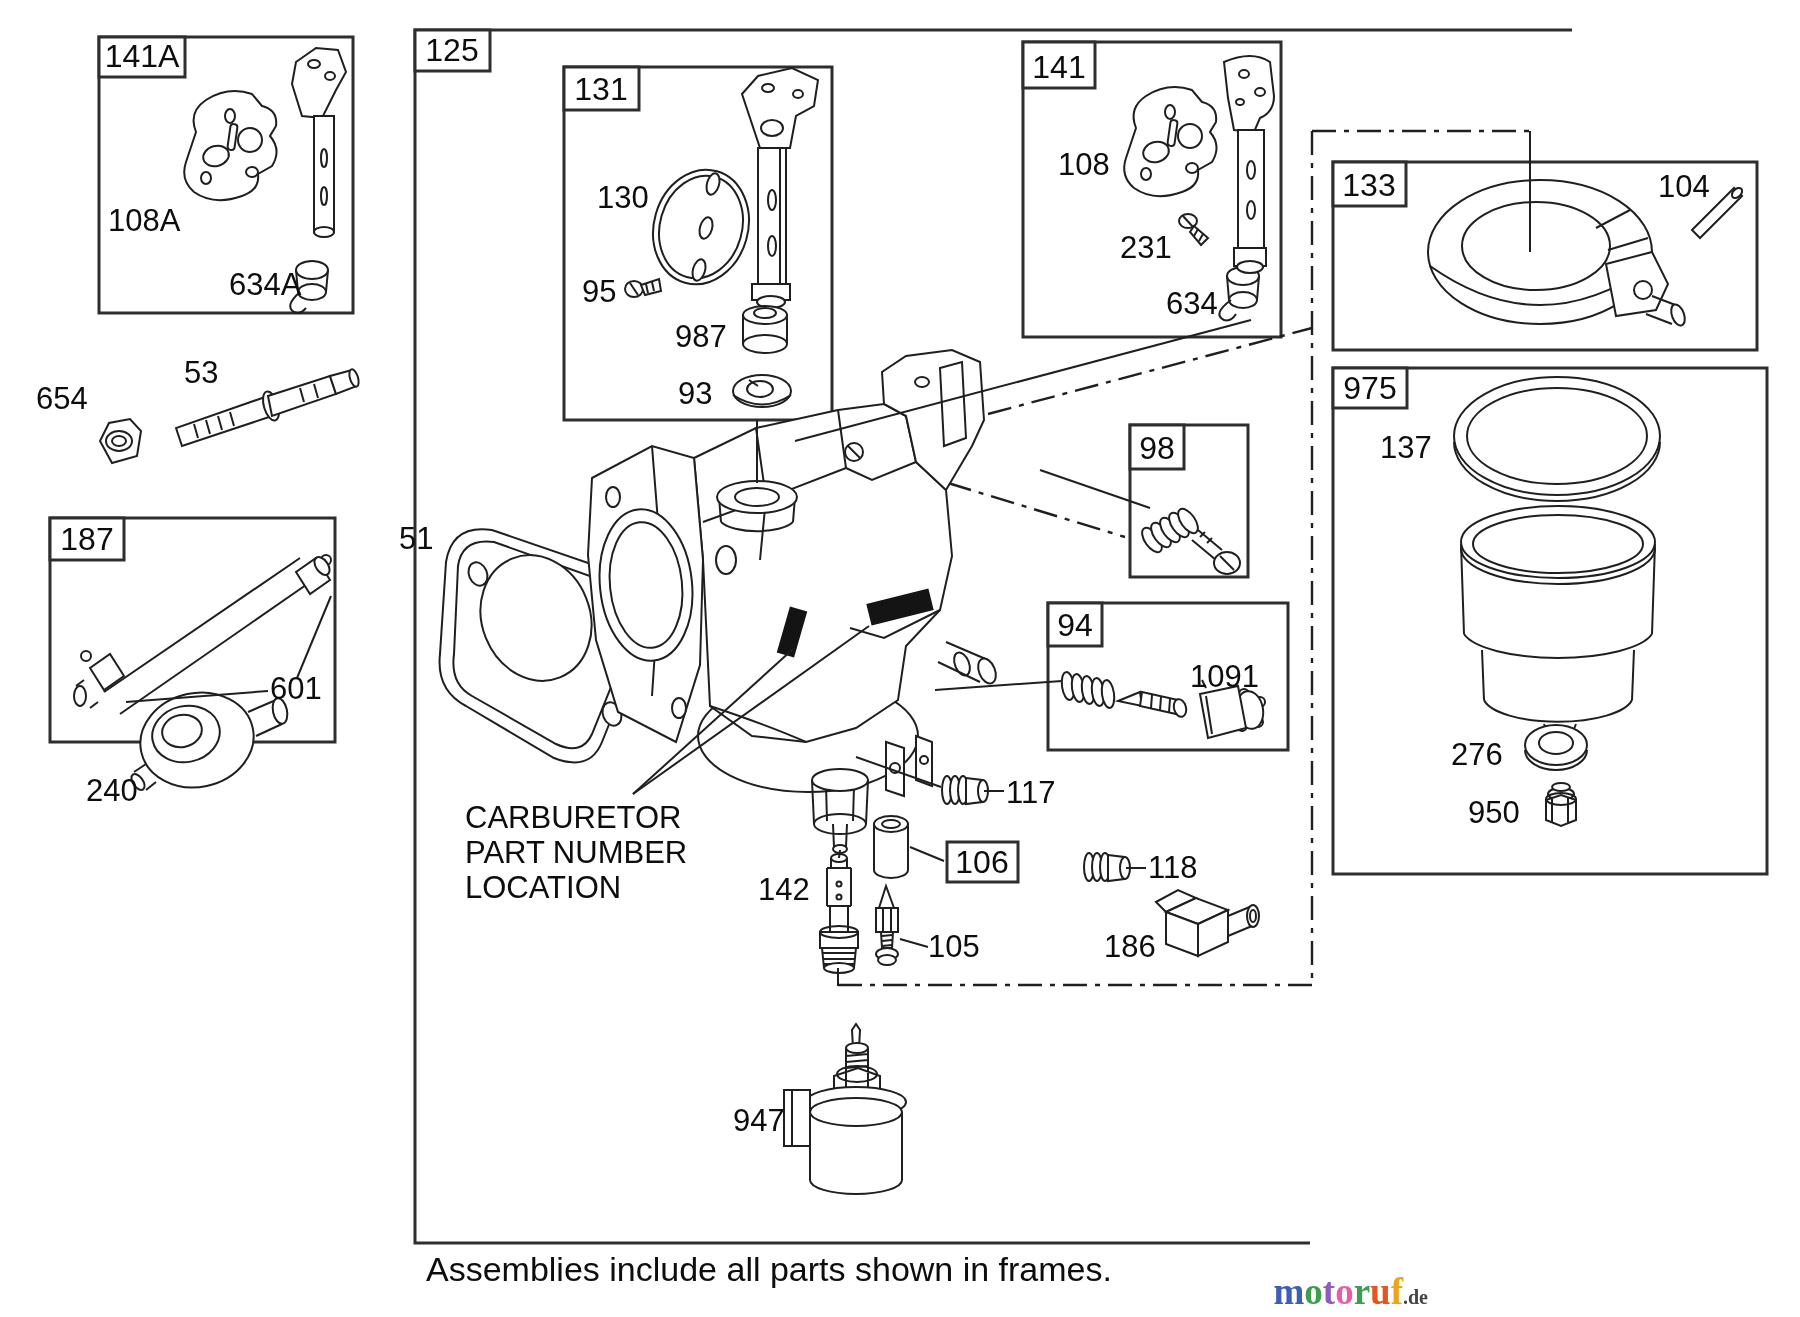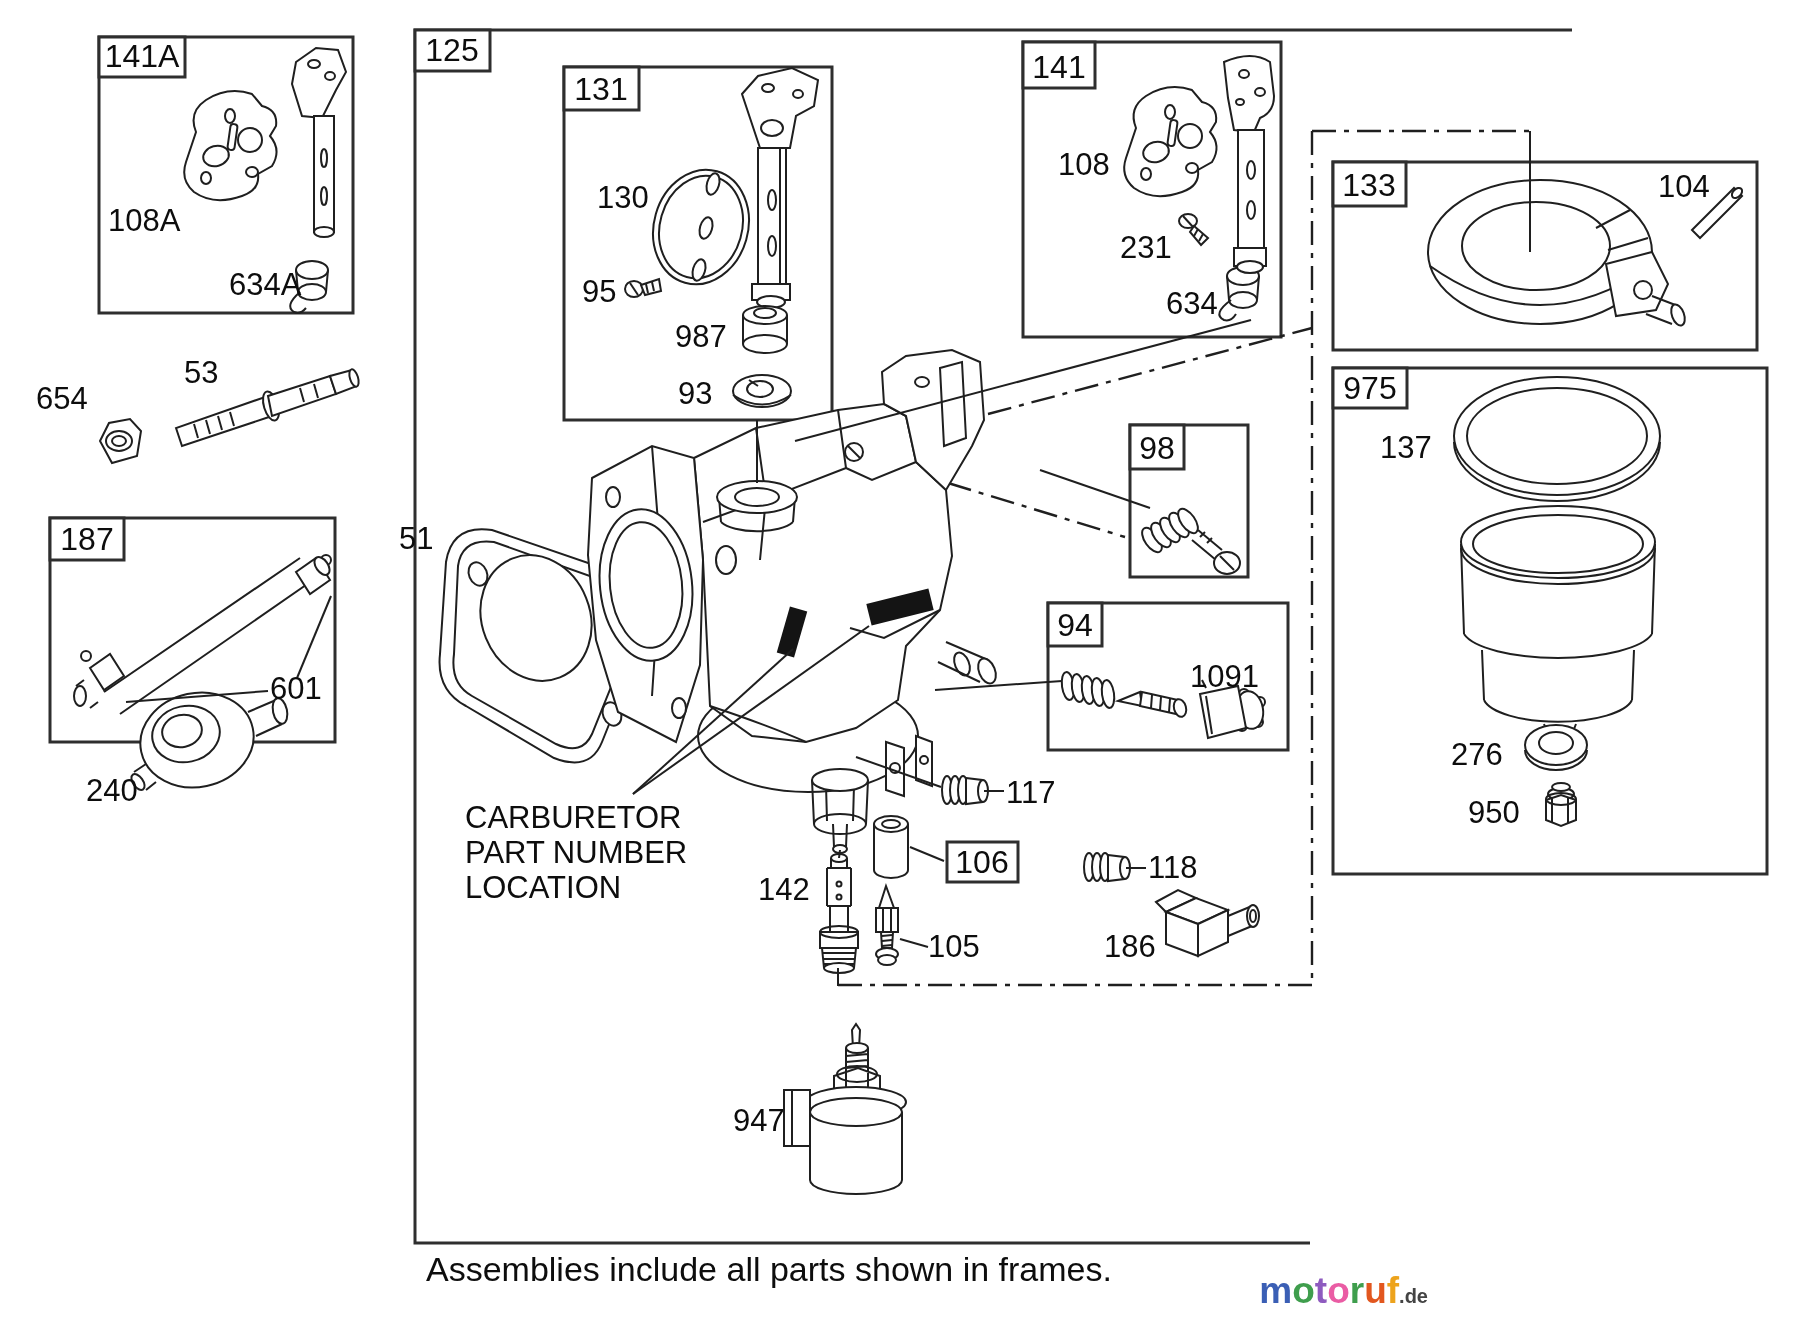--- a/index.html
+++ b/index.html
@@ -13,21 +13,21 @@
   .fr{fill:none;stroke:#2e2e2e;stroke-width:3;}
   .lb{fill:#ffffff;stroke:#2e2e2e;stroke-width:3;}
   .s{stroke:#1f1f1f;stroke-width:2;fill:#ffffff;}
   .sn{stroke:#1f1f1f;stroke-width:2;fill:none;}
   .ln{stroke:#1f1f1f;stroke-width:2;fill:none;}
   .dd{stroke:#1f1f1f;stroke-width:2.4;fill:none;stroke-dasharray:24 8 5 8;}
   .blk{fill:#141414;stroke:none;}
   #caption{position:absolute;left:426px;top:1250px;width:760px;
            font-size:34px;color:#0d0d0d;white-space:nowrap;}
   #logo{position:absolute;right:4px;top:1270px;
-        font-family:Liberation Sans, sans-serif;font-weight:bold;font-size:37px;
+        font-family:Liberation Serif, serif;font-weight:bold;font-size:37px;
         white-space:nowrap;}
   #logo .de{font-size:20px;color:#444444;font-weight:bold;}
   .lg0{color:#3b5fb5}.lg1{color:#3f9e4d}.lg2{color:#8e5bbf}.lg3{color:#ea5ca4}
   .lg4{color:#3f9e4d}.lg5{color:#e2571f}.lg6{color:#eda31c}
 </style>
 </head>
 <body>
 
 <div id="stage">
 <svg width="1800" height="1317" viewBox="0 0 1800 1317">

